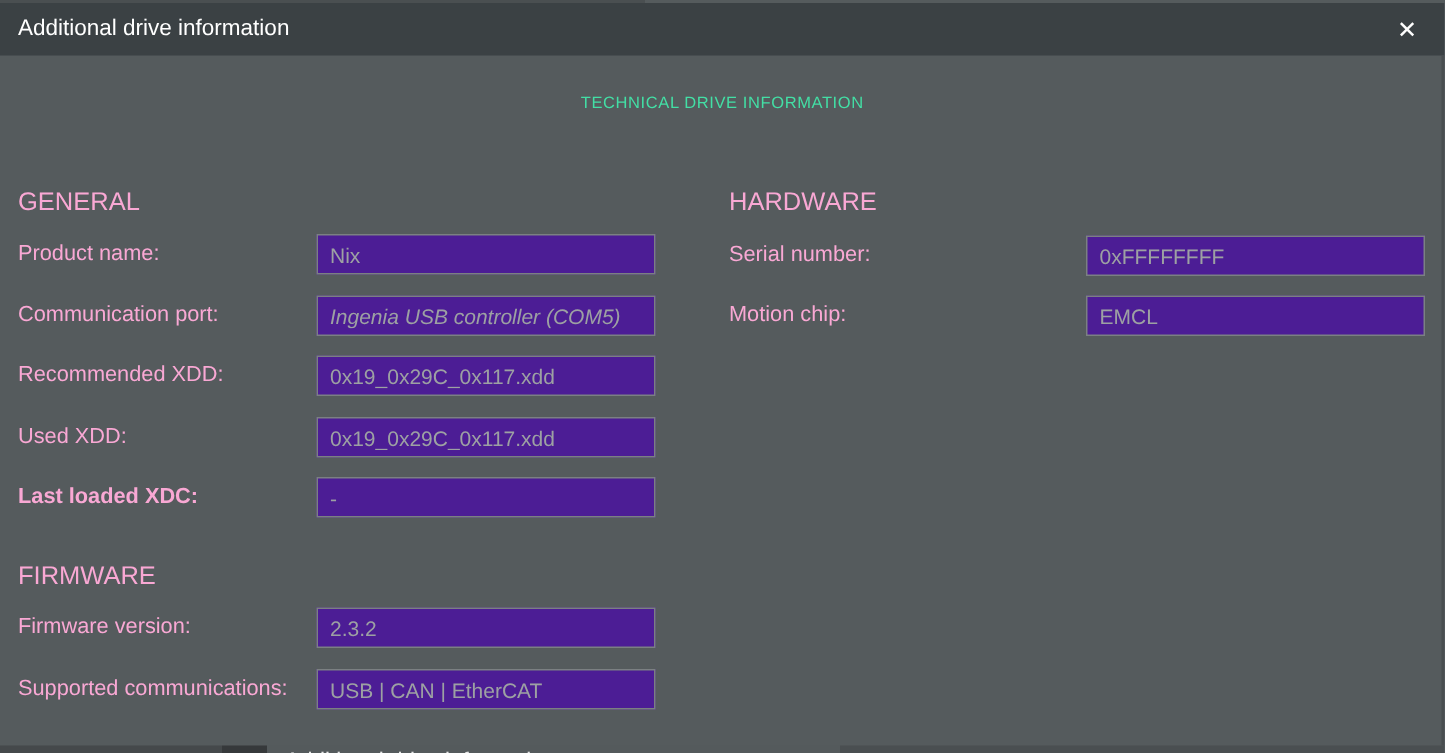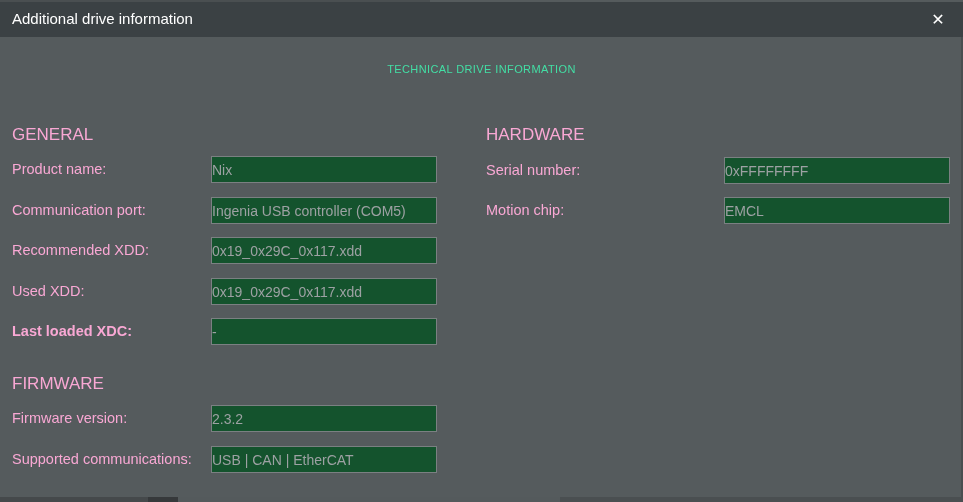--- a/index.html
+++ b/index.html
@@ -34,23 +34,23 @@
   }
   .section-heading {
     position: absolute; color: #f9a8d4; font-size: 17px;
   }
   .field-label {
     position: absolute; height: 27px; line-height: 27px;
     color: #f9a8d4; font-size: 14.5px; white-space: nowrap;
   }
   .field-input {
     position: absolute; width: 226px; height: 27px; box-sizing: border-box;
-    background: #14532d; border: 1px solid #7b8082;
+    background: #4c1d95; border: 1px solid #7b8082;
     color: #9da1a3; font-size: 14px; font-family: "Liberation Sans", sans-serif;
-    padding: 0 0 0 0; outline: none;
+    padding: 0 0 0 8px; outline: none;
   }
   
   .right-edge {
     position: absolute; right: 0; top: 37px; width: 2px; height: 460px;
     background: #494e50;
   }
   
   .bottom-strip { position: absolute; left: 0; bottom: 0; width: 963px; height: 5px; }
   .bs-seg1 { position: absolute; left: 0; bottom: 0; width: 148px; height: 5px; background: #45494b; }
   .bs-seg2 { position: absolute; left: 148px; bottom: 0; width: 30px; height: 5px; background: #36393b; }
@@ -75,21 +75,21 @@
 </div>
 
 <div class="page-title">TECHNICAL DRIVE INFORMATION</div>
 
 <div class="section-heading" style="left:12px; top:125px;">GENERAL</div>
 
 <div class="field-label" style="left:12px; top:156px;">Product name:</div>
 <input class="field-input" style="left: 211px; top: 156px;" readonly="" value="Nix">
 
 <div class="field-label" style="left:12px; top:197px;">Communication port:</div>
-<input class="field-input" style="left: 211px; top: 197px;" readonly="" value="Ingenia USB controller (COM5)">
+<input class="field-input" style="left: 211px; top: 197px; font-style: italic;" readonly="" value="Ingenia USB controller (COM5)">
 
 <div class="field-label" style="left:12px; top:237px;">Recommended XDD:</div>
 <input class="field-input" style="left: 211px; top: 237px;" readonly="" value="0x19_0x29C_0x117.xdd">
 
 <div class="field-label" style="left:12px; top:278px;">Used XDD:</div>
 <input class="field-input" style="left: 211px; top: 278px;" readonly="" value="0x19_0x29C_0x117.xdd">
 
 <div class="field-label" style="left:12px; top:318px;font-weight:bold;">Last loaded XDC:</div>
 <input class="field-input" style="left: 211px; top: 318px;" readonly="" value="-">
 

